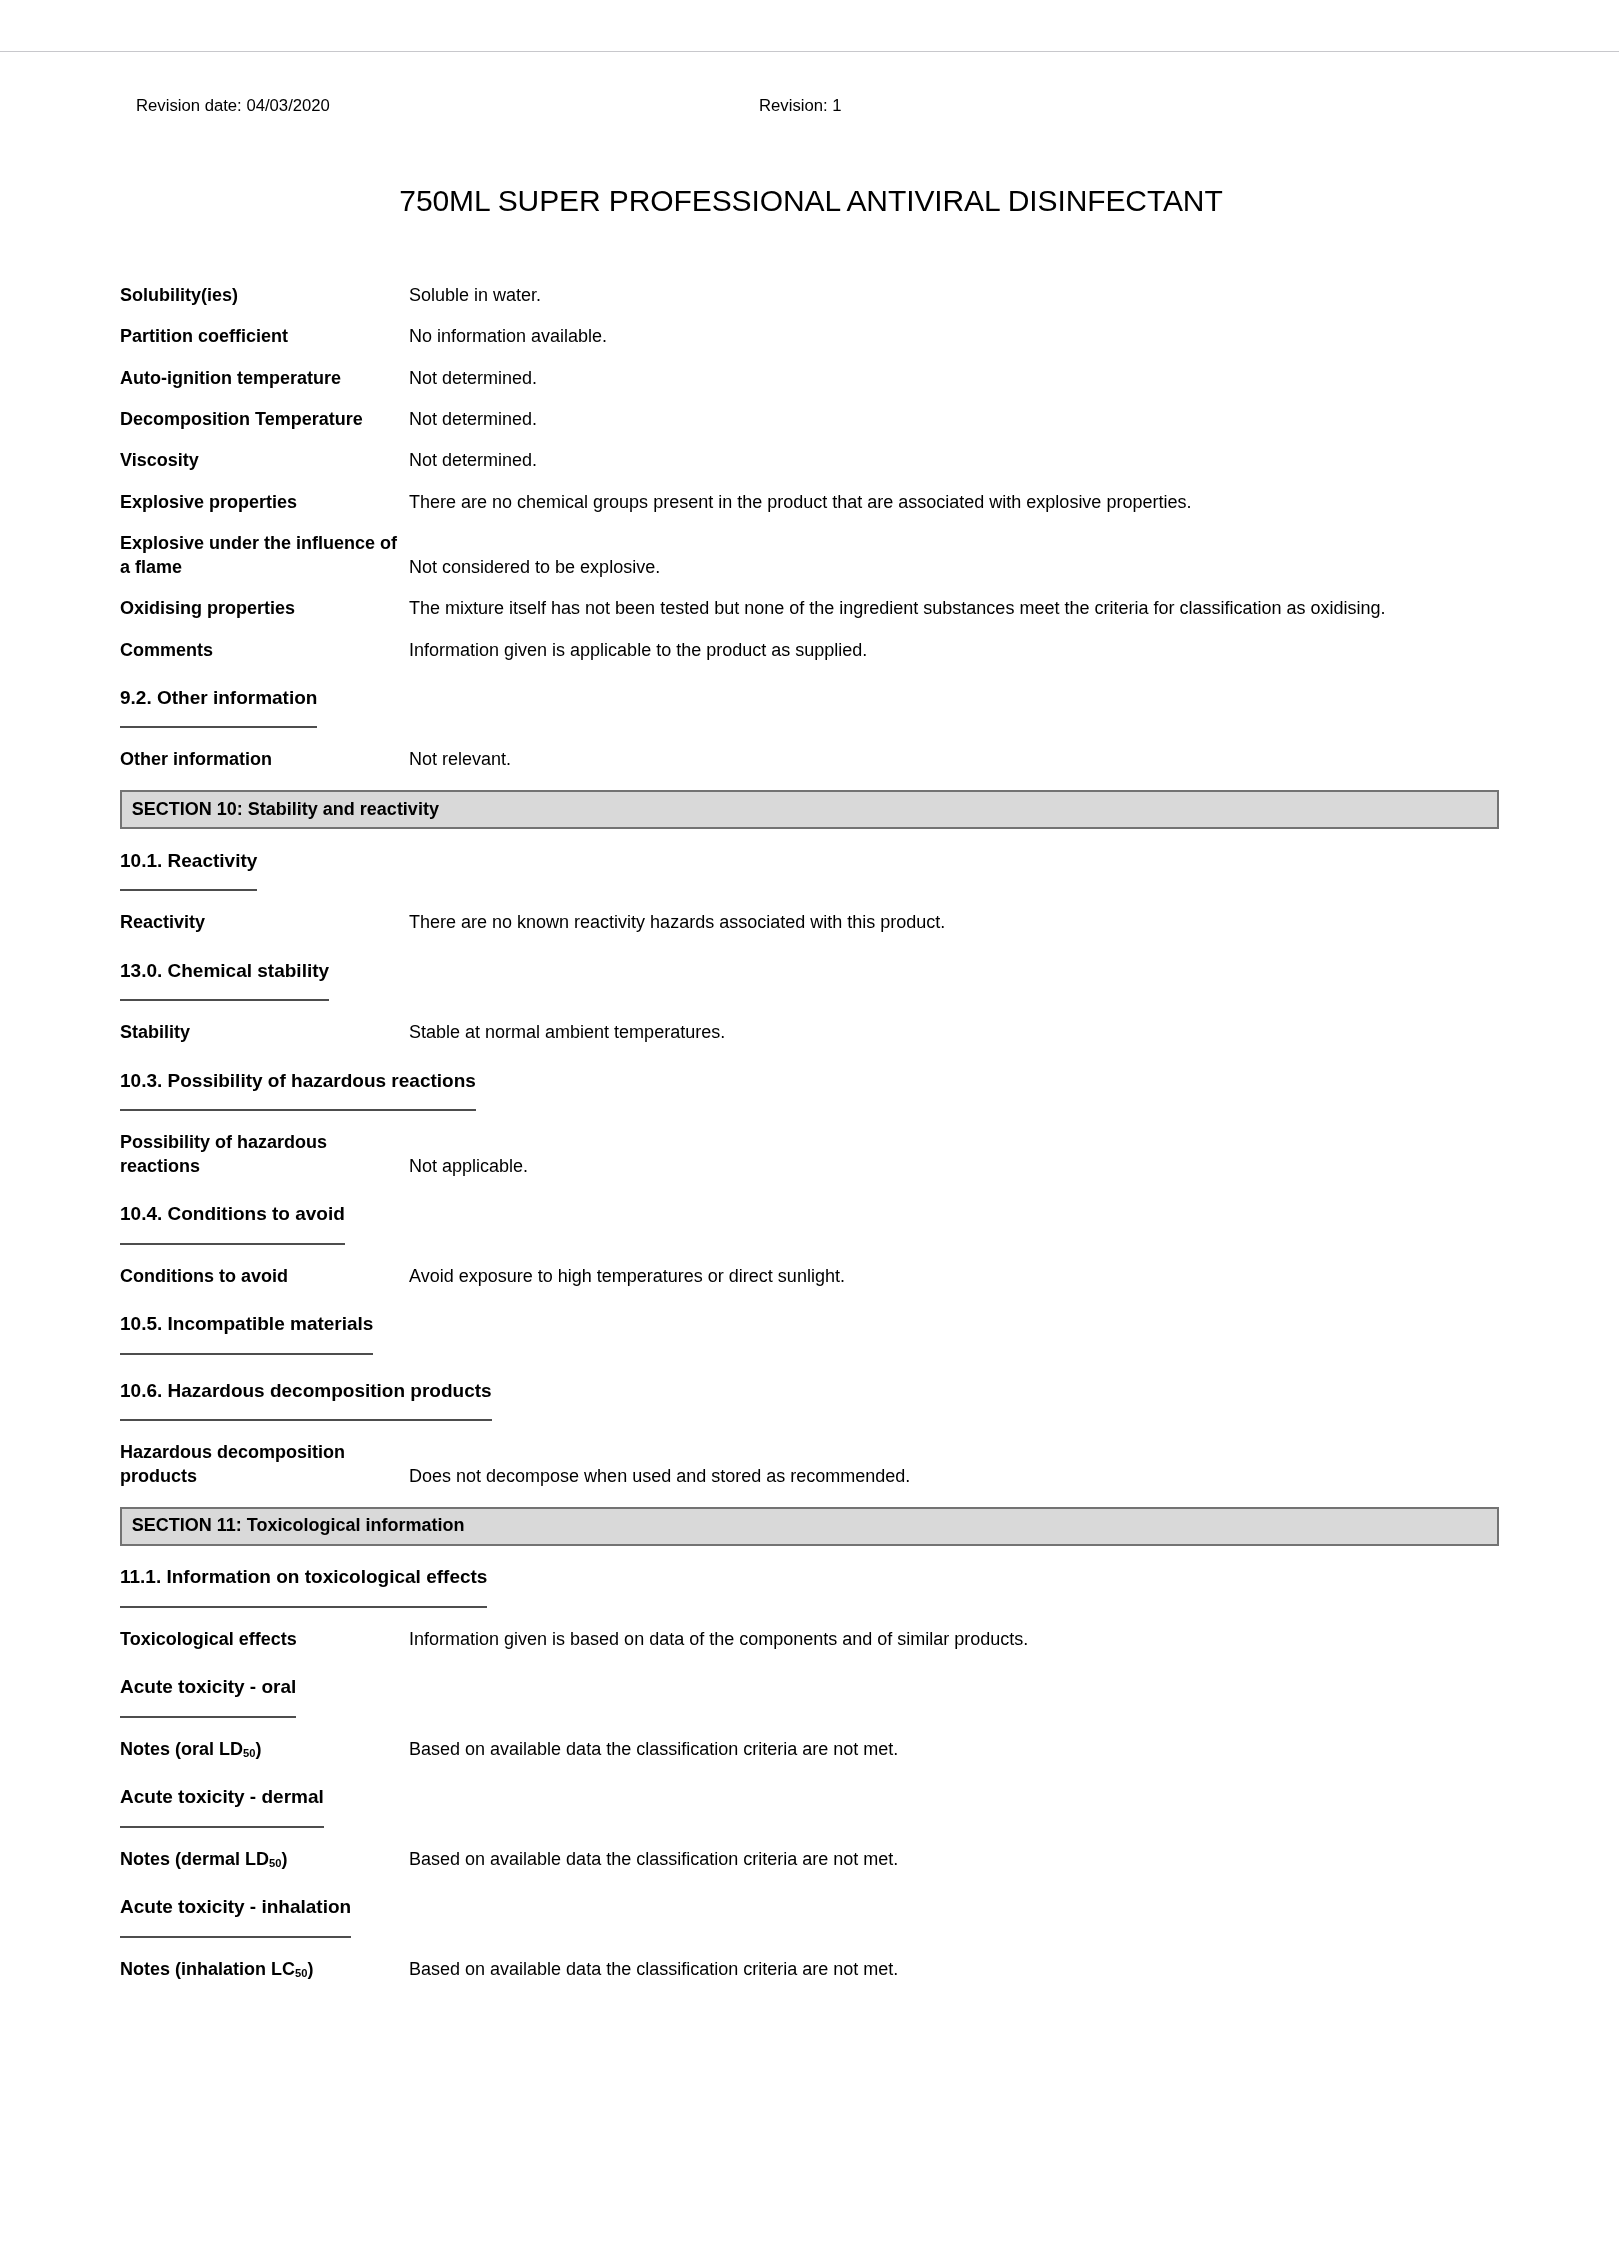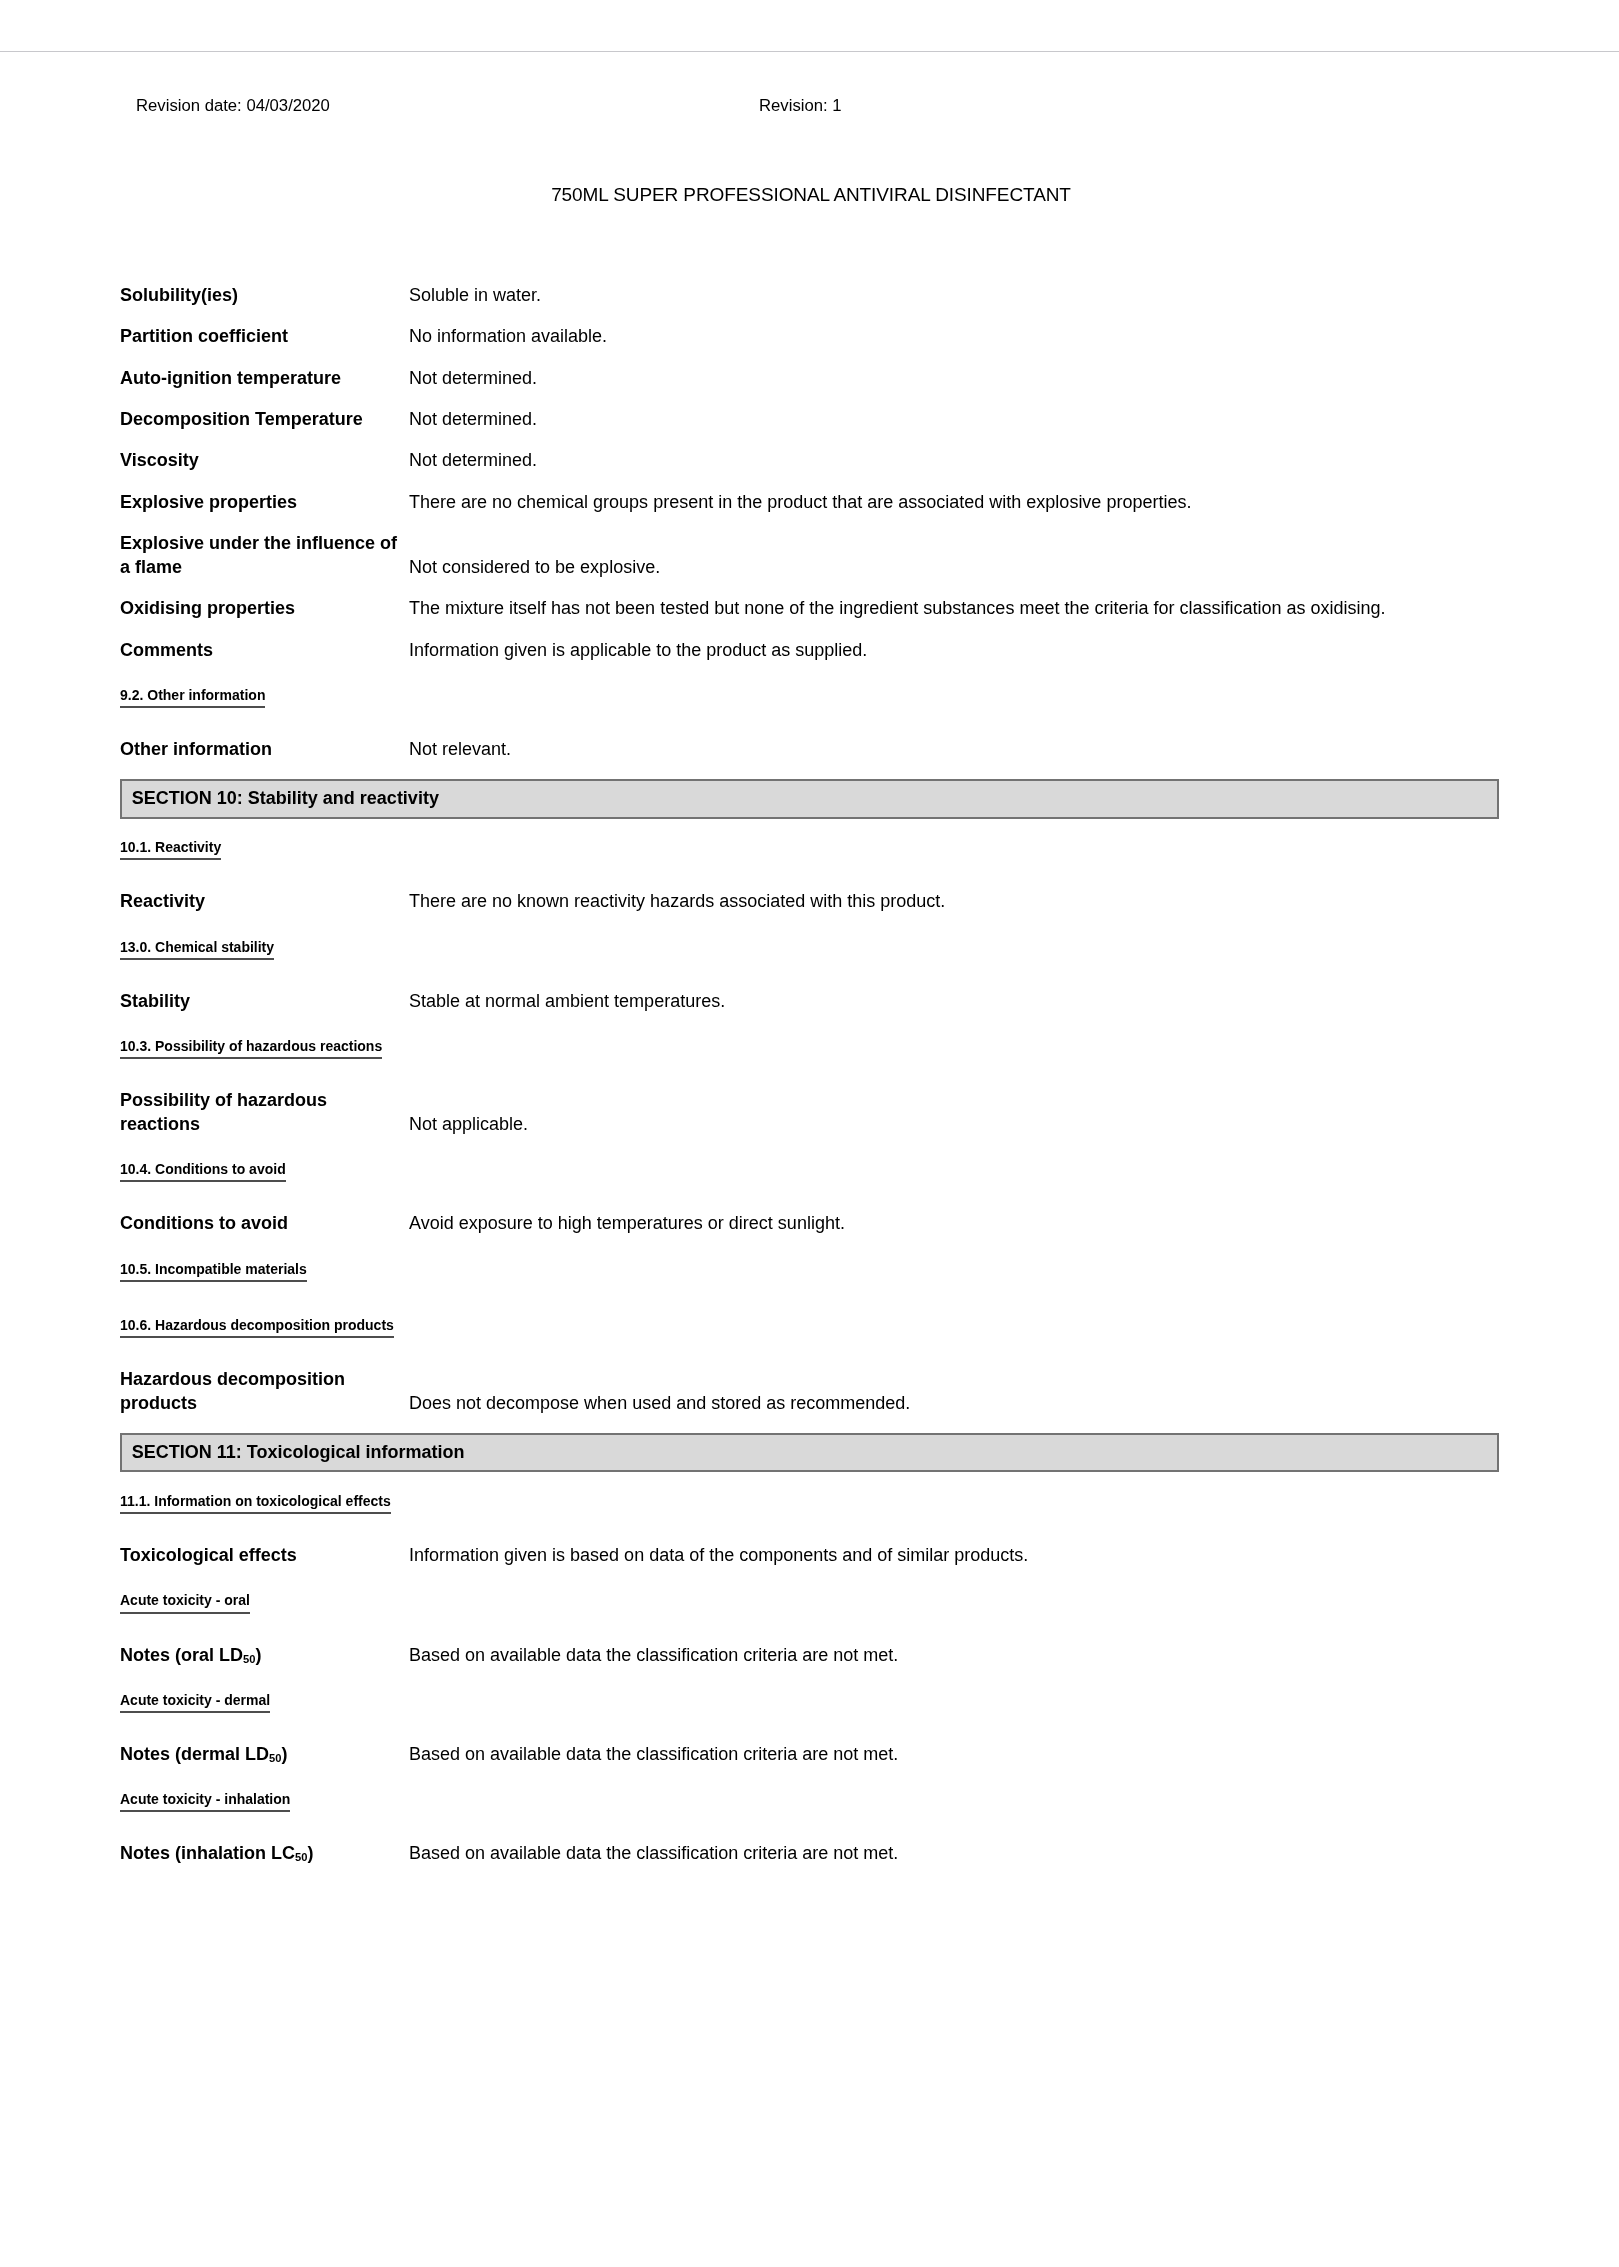--- a/index.html
+++ b/index.html
@@ -55,21 +55,21 @@
     top: 0;
     white-space: nowrap;
   }
   
   .doc-title {
     position: absolute;
     left: 0;
     top: 184px;
     width: 1382px;
     text-align: center;
-    font-size: 19px;
+    font-size: 30px;
     font-weight: 400;
     letter-spacing: -0.1px;
     white-space: nowrap;
   }
   
   .flow {
     position: absolute;
     left: 0;
     top: 284px;
     width: 1382px;
@@ -93,26 +93,26 @@
     font-size: 18px;
     font-weight: 400;
     line-height: 1.32;
     max-width: 1029px;
   }
   .row.wide  { margin-bottom: 23.5px; }
 
   
   .subhead {
     display: inline-block;
-    font-size: 14px;
+    font-size: 19px;
     font-weight: bold;
     line-height: 1.3;
     border-bottom: 2px solid #4d4d4d;
-    padding-bottom: 2px;
-    margin-bottom: 30px;
+    padding-bottom: 16px;
+    margin-bottom: 20px;
     white-space: nowrap;
   }
   .subhead-wrap { margin-top: 3.9px; }
 
   
   .section-bar {
     width: 1379px;
     box-sizing: border-box;
     background: #d9d9d9;
     border: 2px solid #737373;

